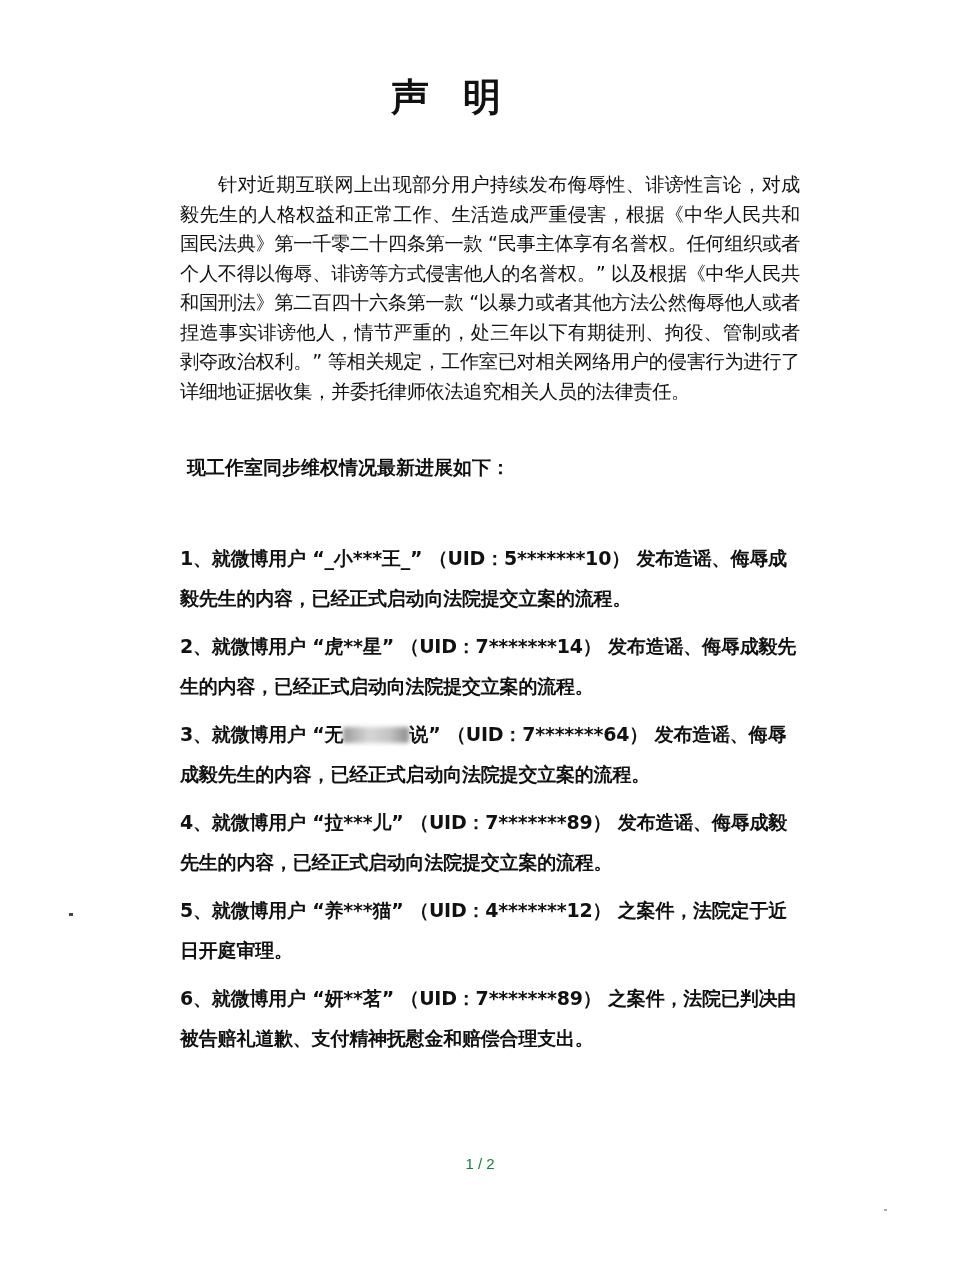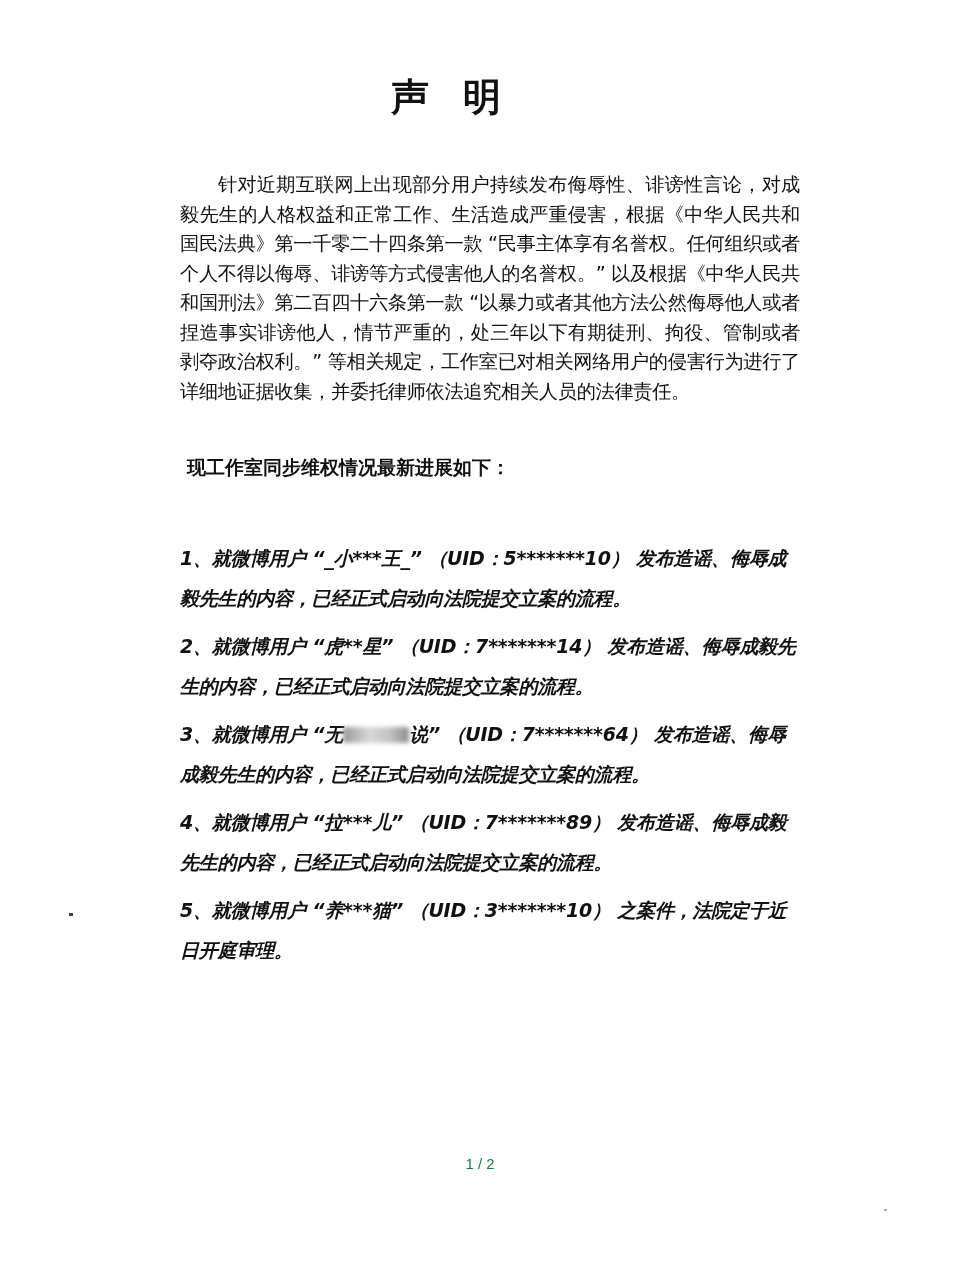--- a/index.html
+++ b/index.html
@@ -60,21 +60,20 @@
     left: 180px;
     top: 538px;
     width: 620px;
   }
   .item {
     font-size: 19px;
     font-weight: bold;
     line-height: 40px;
     margin-bottom: 8px;
     letter-spacing: -0.2px;
-    font-style: italic;
   }
   .item .uname-blur {
     display: inline-block;
     width: 66px;
     height: 16px;
     vertical-align: -2px;
     background: linear-gradient(90deg, #9a9a9a 0%, #d7d7d7 40%, #c4c4c4 70%, #8d8d8d 100%);
     filter: blur(2px);
     border-radius: 2px;
   }
@@ -118,23 +117,26 @@
 
     <div class="item">
       <span>3</span><span>、就微博用户</span> <span>“无</span><span class="uname-blur"></span><span>说”</span> <span>（UID：7*******64）</span> <span>发布造谣、侮辱成毅先生的内容，已经正式启动向法院提交立案的流程。</span>
     </div>
 
     <div class="item">
       <span>4</span><span>、就微博用户</span> <span>“拉***儿”</span> <span>（UID：7*******89）</span> <span>发布造谣、侮辱成毅先生的内容，已经正式启动向法院提交立案的流程。</span>
     </div>
 
     <div class="item">
-      <span>5</span><span>、就微博用户</span> <span>“养***猫”</span> <span>（UID：3*******10）</span> <span>之案件，法院定于近日开庭审理。</span>
+      <span>5</span><span>、就微博用户</span> <span>“养***猫”</span> <span>（UID：4*******12）</span> <span>之案件，法院定于近日开庭审理。</span>
     </div>
 
+    <div class="item">
+      <span>6</span><span>、就微博用户</span> <span>“妍**茗”</span> <span>（UID：7*******89）</span> <span>之案件，法院已判决由被告赔礼道歉、支付精神抚慰金和赔偿合理支出。</span>
+    </div>
 
   </div>
 
   <div class="page-number">1 / 2</div>
 
   <div class="speck a"></div>
   <div class="speck b"></div>
 </div>
 
 </body></html>

